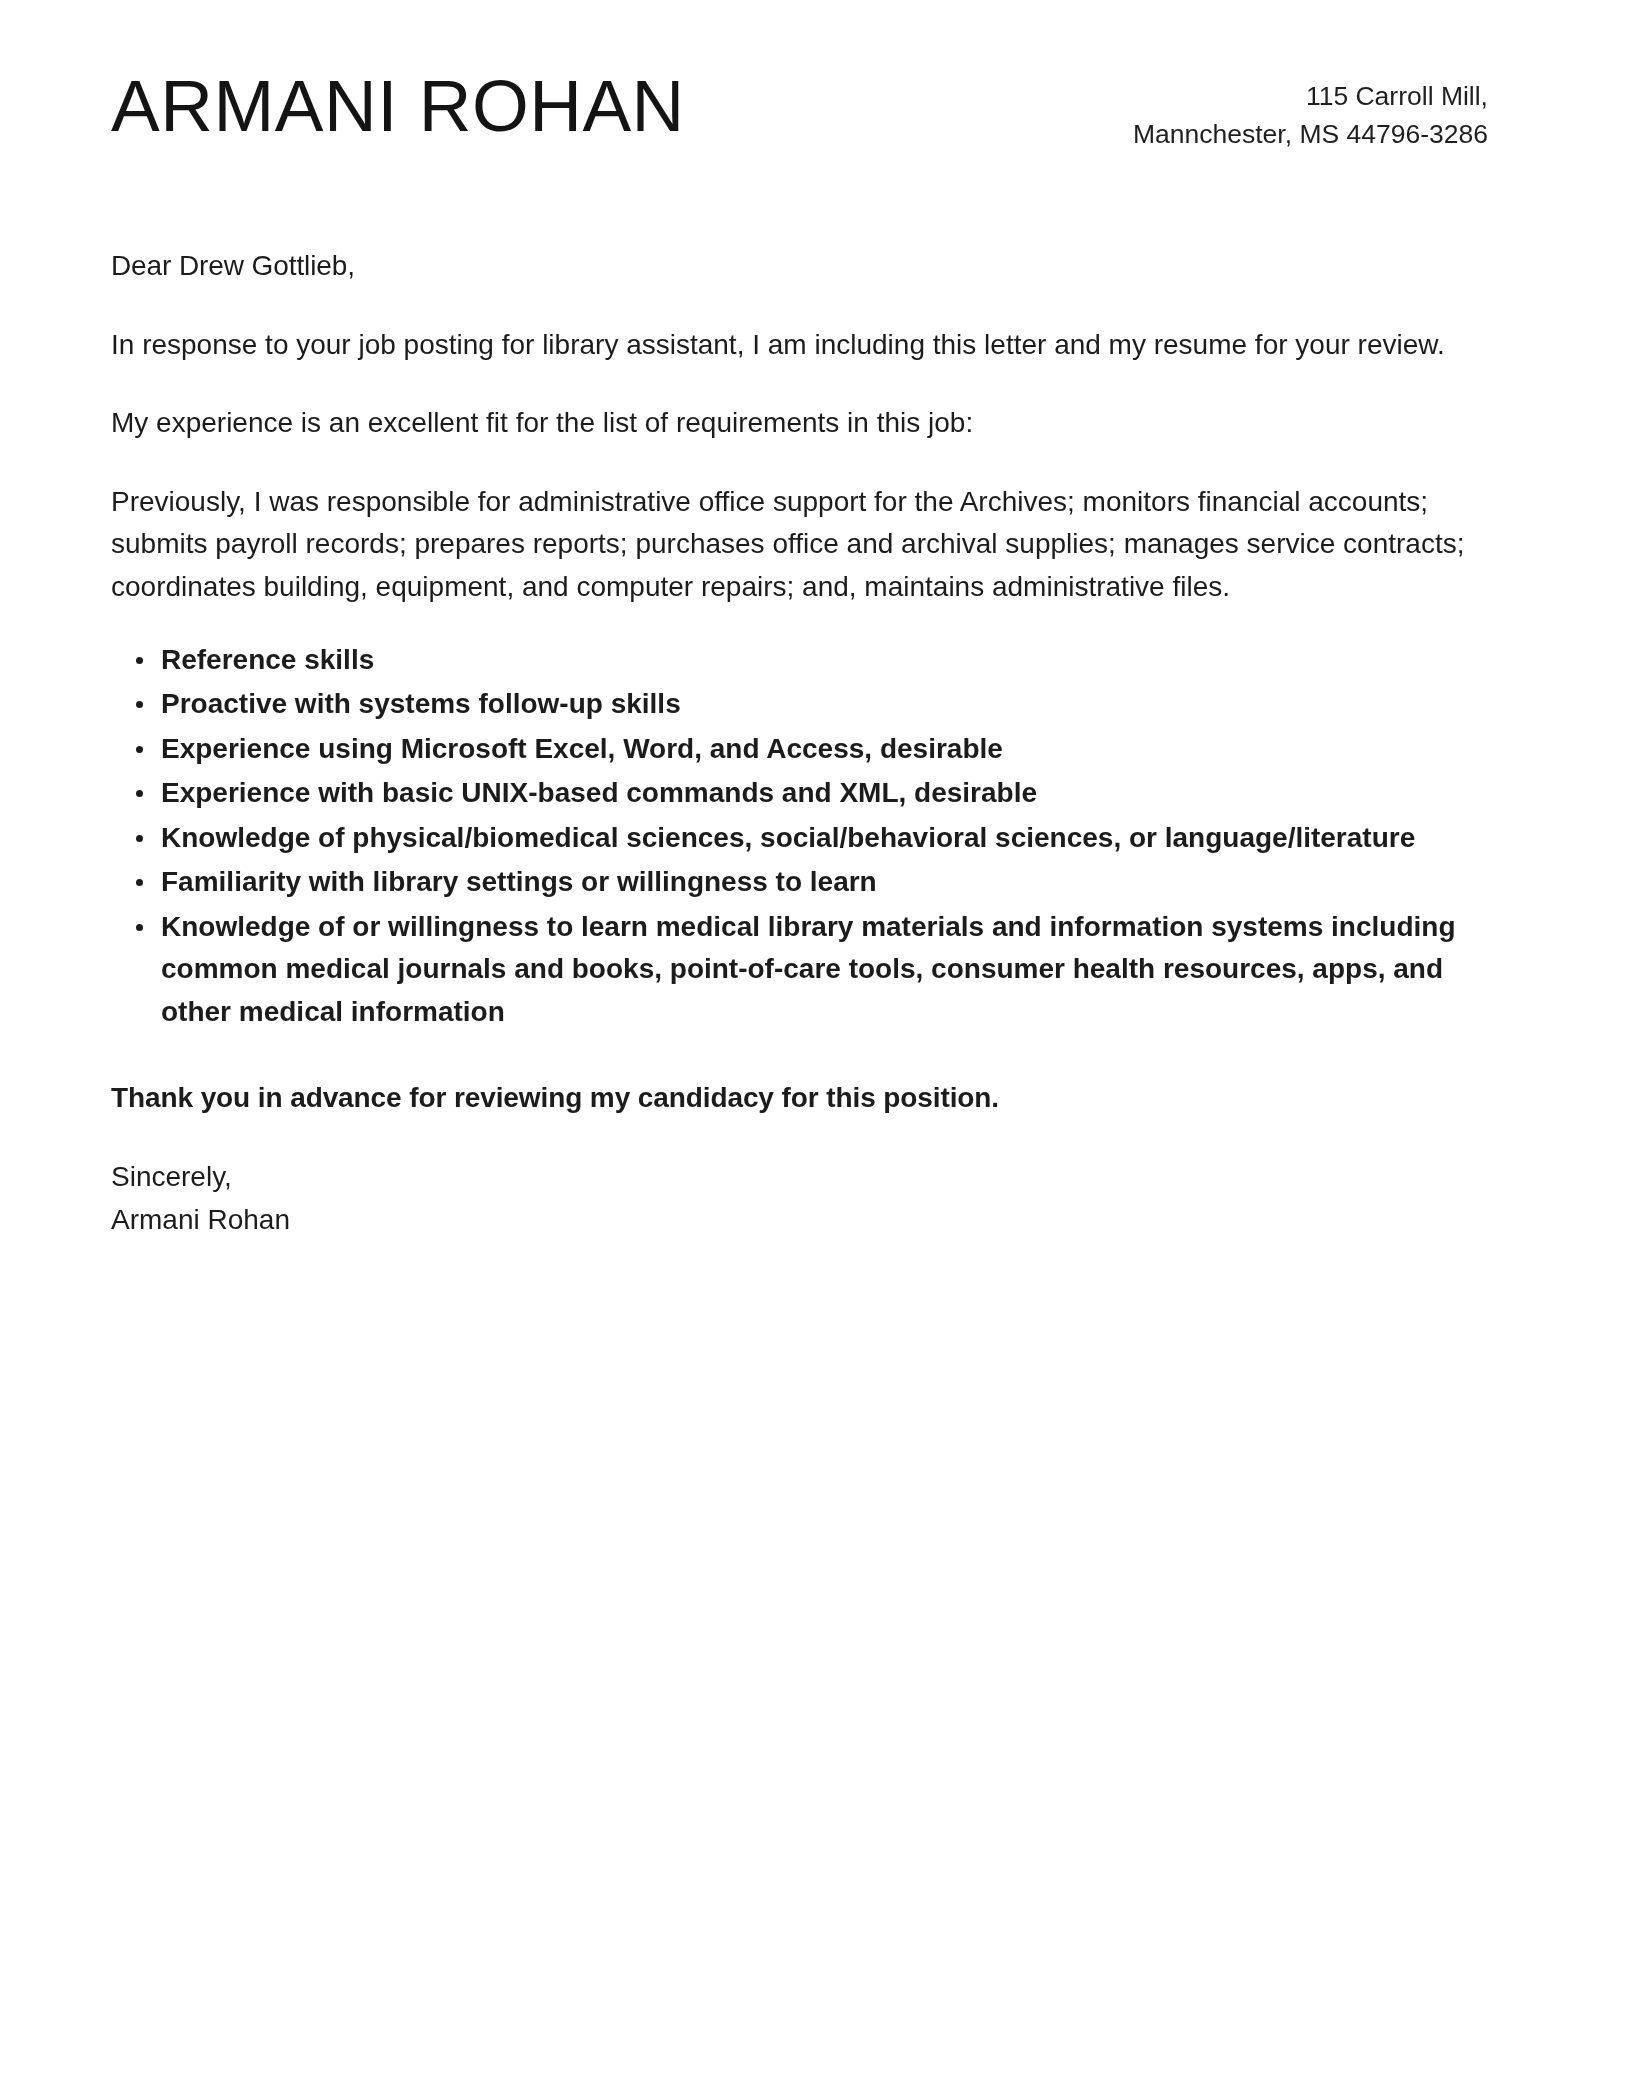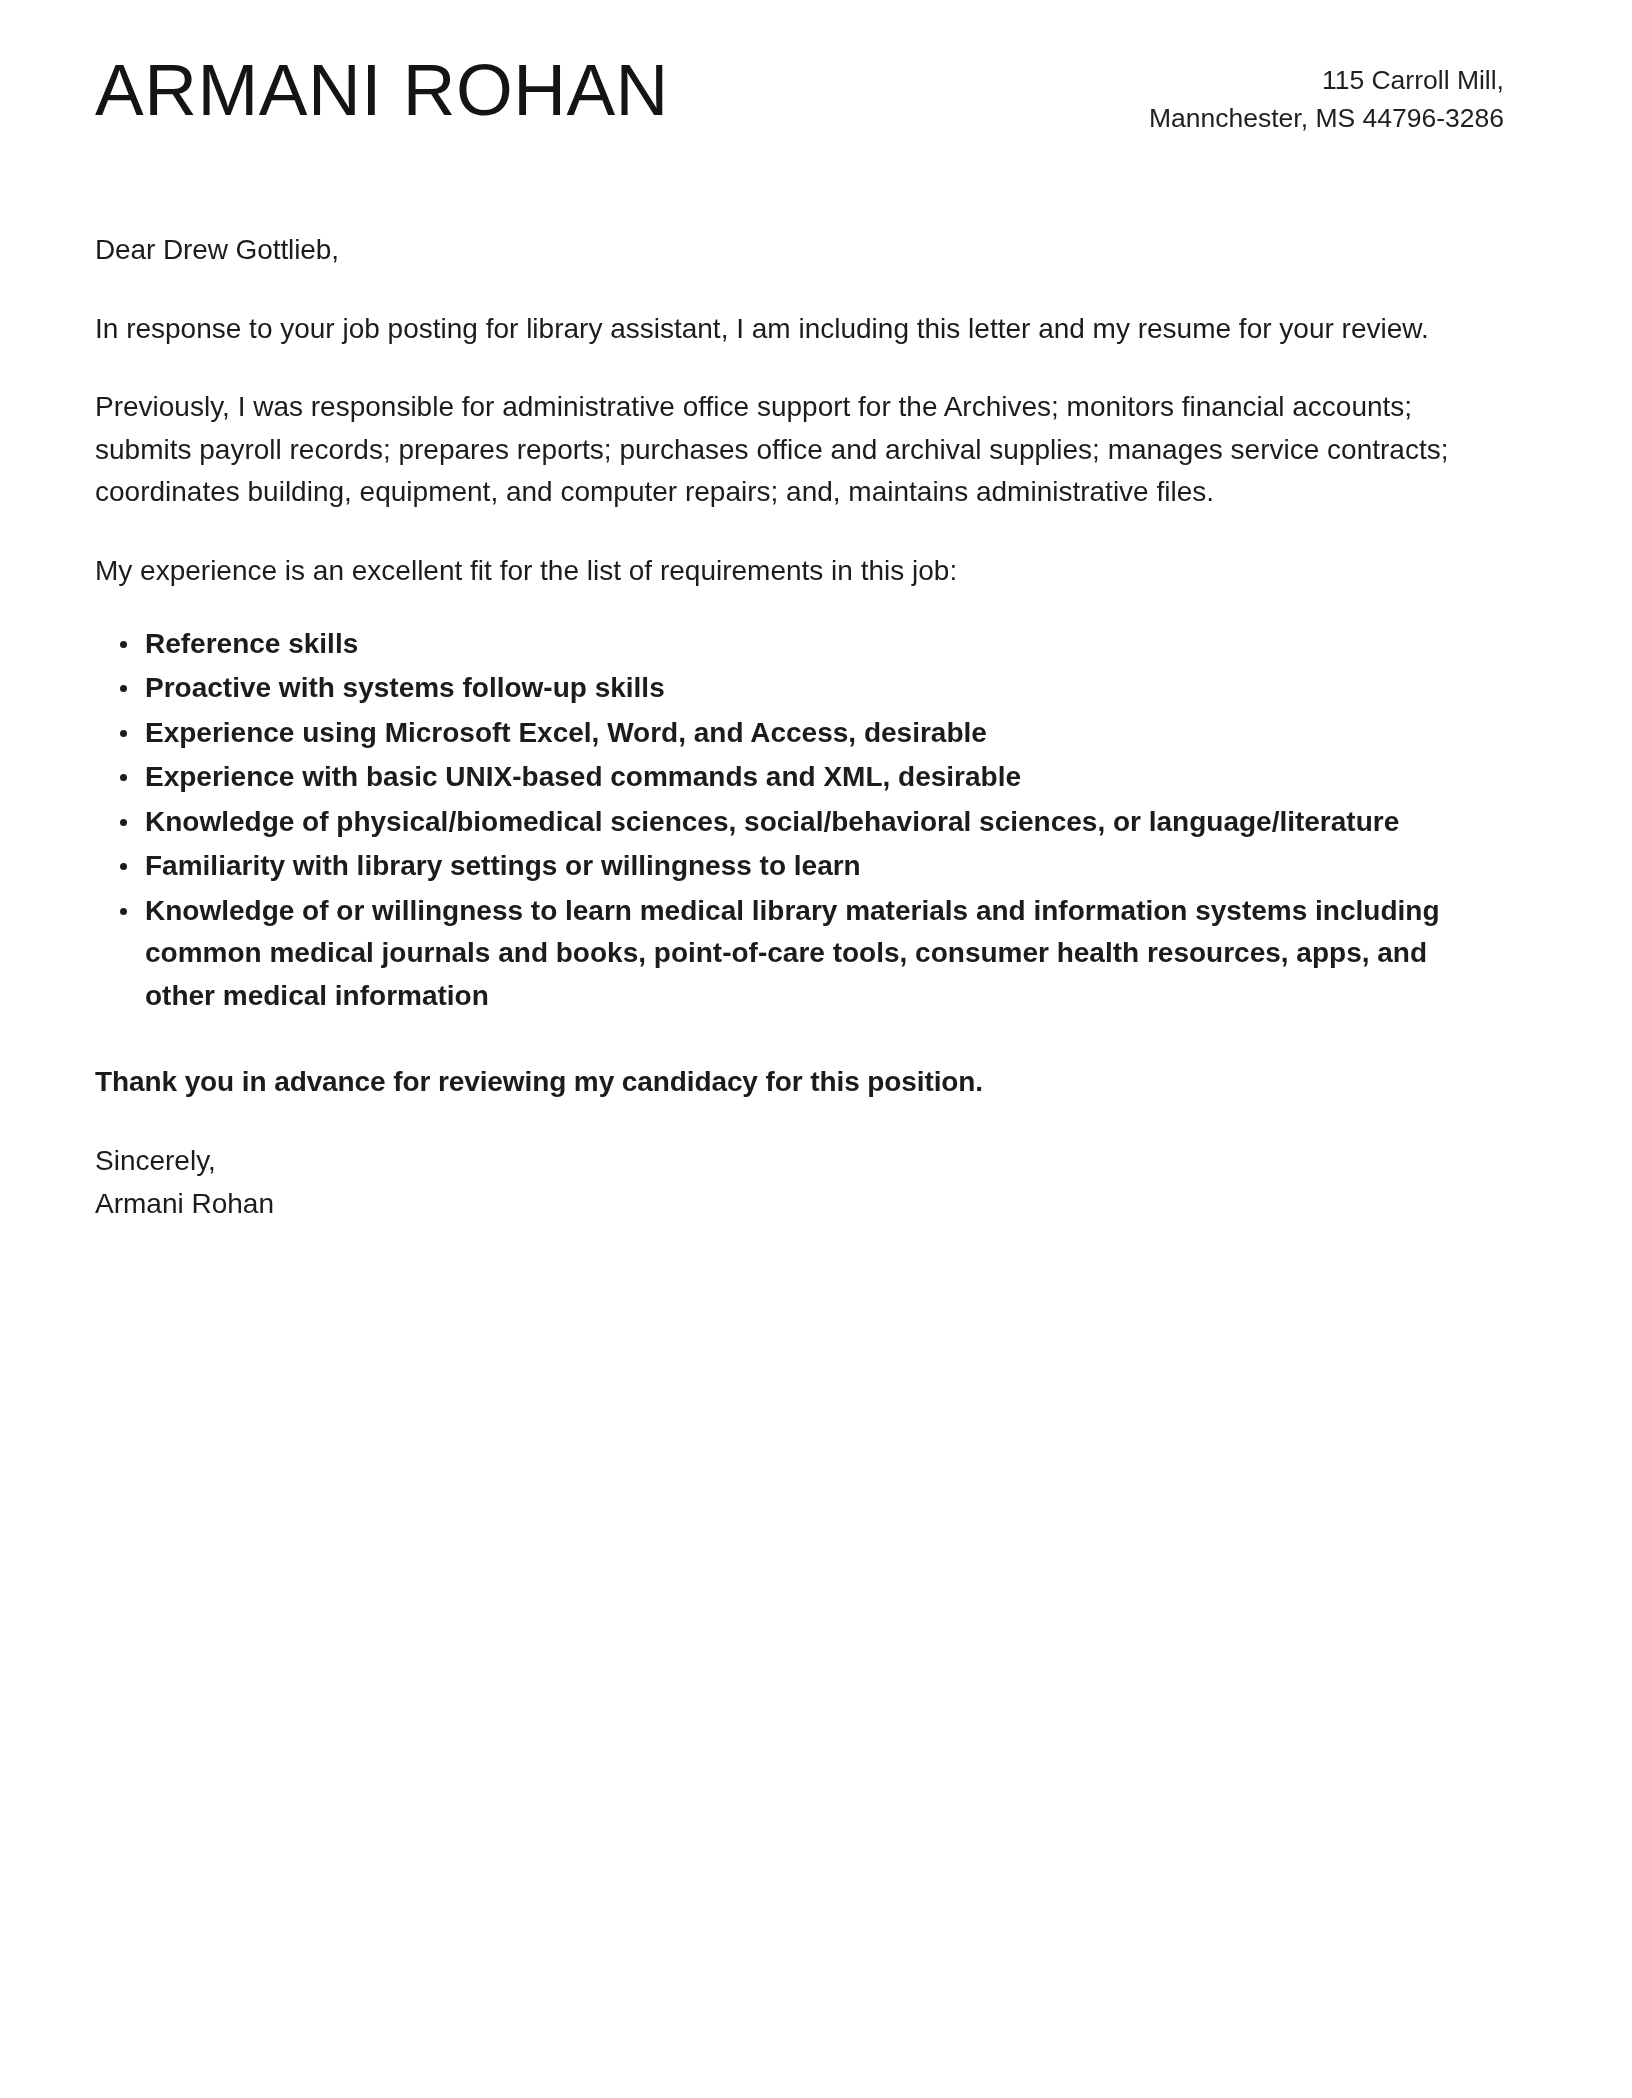--- a/index.html
+++ b/index.html
@@ -14,21 +14,21 @@
     color: #1a1a1a;
     -webkit-font-smoothing: antialiased;
   }
 
   .page {
     position: relative;
     width: 1632px;
     height: 2098px;
     background: #ffffff;
     box-sizing: border-box;
-    padding: 0;
+    padding: 16px;
     overflow: hidden;
   }
 
   
   .letter-header {
     display: flex;
     align-items: flex-start;
     justify-content: space-between;
     padding: 52px 128px 0 95px;
   }
@@ -124,23 +124,23 @@
       <span class="contact-line">Mannchester, MS 44796-3286</span>
     </div>
   </div>
 
   <div class="letter-body">
 
     <p class="salutation">Dear Drew Gottlieb,</p>
 
     <p class="para">In response to your job posting for library assistant, I am including this letter and my resume for your review.</p>
 
+    <p class="para">My experience is an excellent fit for the list of requirements in this job:</p>
+
     <p class="para">Previously, I was responsible for administrative office support for the Archives; monitors financial accounts; submits payroll records; prepares reports; purchases office and archival supplies; manages service contracts; coordinates building, equipment, and computer repairs; and, maintains administrative files.</p>
-
-    <p class="para">My experience is an excellent fit for the list of requirements in this job:</p>
 
     <ul class="req-list">
       <li>Reference skills</li>
       <li>Proactive with systems follow-up skills</li>
       <li>Experience using Microsoft Excel, Word, and Access, desirable</li>
       <li>Experience with basic UNIX-based commands and XML, desirable</li>
       <li>Knowledge of physical/biomedical sciences, social/behavioral sciences, or language/literature</li>
       <li>Familiarity with library settings or willingness to learn</li>
       <li>Knowledge of or willingness to learn medical library materials and information systems including common medical journals and books, point-of-care tools, consumer health resources, apps, and other medical information</li>
     </ul>

